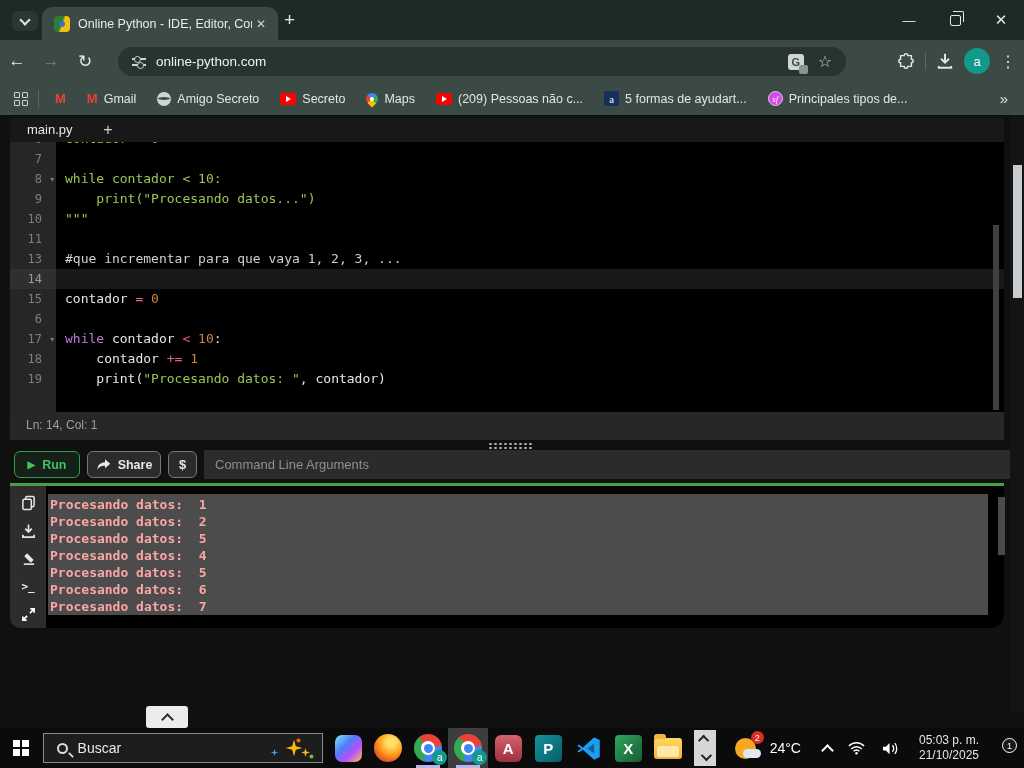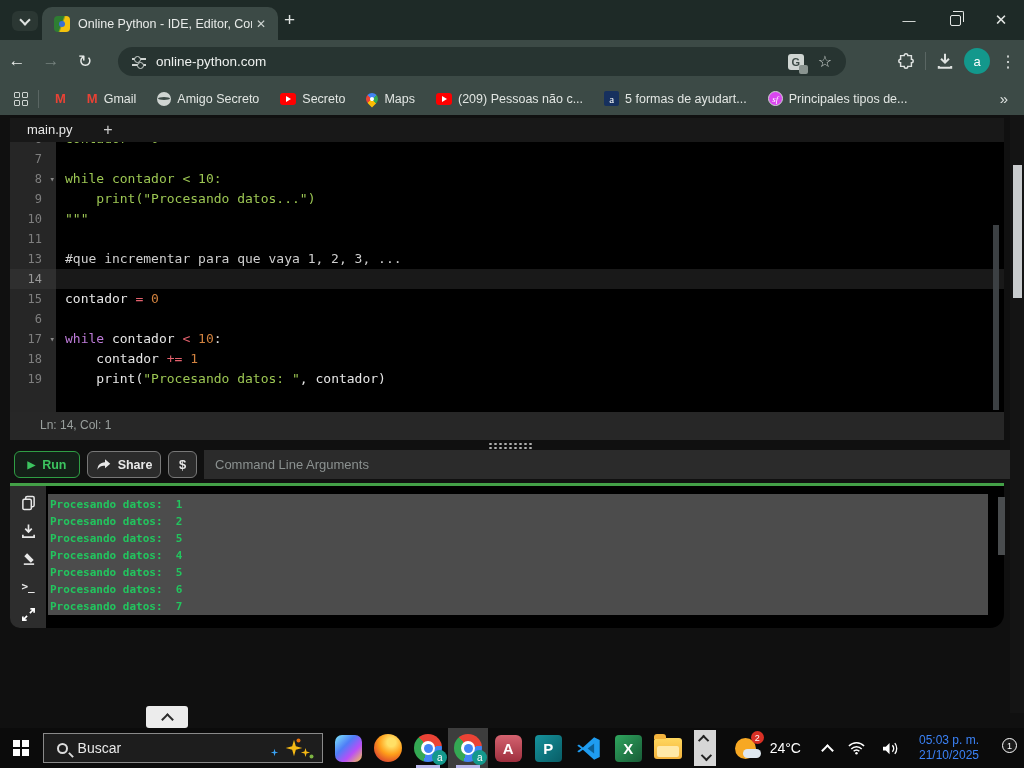--- a/index.html
+++ b/index.html
@@ -60,36 +60,36 @@
   #editor::before{content:"";position:absolute;left:0;top:0;width:46px;height:270px;background:#262626}
   #editor-inner{position:relative;margin-top:-13px;font-family:"DejaVu Sans Mono",monospace}
   .code-row{display:flex;height:20px;line-height:20px}
   .code-row.current{background:#191919}
   .gut{flex:none;width:46px;text-align:right;padding-right:14px;color:#7f7f7f;font-size:12px;position:relative}
   .code-row.current .gut{background:#2f2f2f;color:#9a9a9a}
   .gut .fold{position:absolute;right:1px;top:0;font-size:9px;color:#8a8a8a}
   .ctext{white-space:pre;padding-left:9px;font-size:13px}
   .tok-str{color:#9cc653}.tok-comment{color:#cfcfcf}.tok-kw{color:#bd7bd8}.tok-op{color:#e5626e}.tok-num{color:#d1823f}.tok-plain{color:#e6e6e6}
   #editor-scroll{position:absolute;left:993px;top:110px;width:6px;height:185px;background:#3c4043}
-  #statusbar{position:absolute;left:10px;top:297px;width:994px;height:28px;background:#272727;color:#9aa09e;font-size:12px;line-height:26px;padding-left:30px}
+  #statusbar{position:absolute;left:10px;top:297px;width:994px;height:28px;background:#272727;color:#9aa09e;font-size:12px;line-height:26px;padding-left:16px}
   #draghandle{position:absolute;left:488px;top:327px;width:44px;height:8px;background-image:radial-gradient(circle,#b0b0b0 1px,transparent 1.4px);background-size:5px 4px}
   #toolbar{position:absolute;left:10px;top:333px;width:1004px;height:33px;display:flex;align-items:center;gap:7px}
   .btn{height:27px;border-radius:6px;display:flex;align-items:center;justify-content:center;gap:7px;font-size:12.5px;font-weight:bold}
   #runbtn{width:66px;margin-left:4px;border:1px solid #2f9e44;background:#142018;color:#3cc45f}
   #runbtn .play{font-size:10px}
   #sharebtn{width:74px;border:1px solid #787878;background:#2b2b2b;color:#e8e8e8}
   #dollarbtn{width:29px;border:1px solid #787878;background:#2b2b2b;color:#e8e8e8;font-size:13px}
   #argsinput{flex:1;height:29px;background:#2b2b2b;border:none;outline:none;color:#d0d0d0;font-size:13px;padding-left:11px;font-family:"Liberation Sans",sans-serif}
   #argsinput::placeholder{color:#8b9190}
   #console-line{position:absolute;left:10px;top:368px;width:994px;height:3px;background:#43a047}
   #console-rail{position:absolute;left:10px;top:371px;width:36px;height:142px;background:#2d2d2d;border-radius:0 0 0 10px;display:flex;flex-direction:column;align-items:center;gap:11px;padding-top:8px}
   .railic{width:17px;height:17px;display:flex;align-items:center;justify-content:center;color:#e8e8e8;font-family:"DejaVu Sans Mono",monospace;font-weight:bold;font-size:11px}
   #console-panel{position:absolute;left:46px;top:371px;width:958px;height:142px;background:#000;border-radius:0 0 14px 0}
   #console-sel{position:absolute;left:2px;top:8px;width:940px;height:121px;background:#4c4c4c;padding-top:2px}
-  .conline{white-space:pre;font-family:"DejaVu Sans Mono",monospace;font-weight:bold;font-size:11px;line-height:17px;color:#22c55e;padding-left:2px}
+  .conline{white-space:pre;font-family:"DejaVu Sans Mono",monospace;font-weight:bold;font-size:13px;line-height:17px;color:#fca5a5;padding-left:2px}
   #console-scroll{position:absolute;left:952px;top:11px;width:7px;height:58px;background:#494c4e}
   #page-scrolltrack{position:absolute;left:1010px;top:0;width:14px;height:598px;background:#141414}
   #page-scrollthumb{position:absolute;left:3px;top:50px;width:9px;height:133px;background:#c9ccce}
   
   #chevpopup{position:absolute;left:146px;top:706px;width:42px;height:22px;background:#ececec;border-radius:3px;display:flex;align-items:center;justify-content:center}
   #chevpopup .up{width:9px;height:9px;border-left:2.5px solid #2b2b2b;border-top:2.5px solid #2b2b2b;transform:rotate(45deg);margin-top:4px}
   
   #taskbar{position:absolute;left:0;top:728px;width:1024px;height:40px;background:#0b0b0b;display:flex;align-items:center}
   .winlogo{width:16px;height:16px;margin:0 14px 0 13px;display:grid;grid-template-columns:7px 7px;grid-template-rows:7px 7px;gap:1.5px}
   .winlogo span{background:#fff}
@@ -121,21 +121,21 @@
   #tbscroll .cu{transform:rotate(45deg) translateY(2px)}
   #tbscroll .cd{transform:rotate(-135deg) translateY(2px)}
   .weather{display:flex;align-items:center;gap:8px;margin-left:12px}
   .wic{width:28px;height:28px;position:relative}
   .wic .sun{position:absolute;left:1px;top:4px;width:21px;height:21px;border-radius:50%;background:#f7a823}
   .wic .cloud{position:absolute;left:9px;top:15px;width:18px;height:9px;background:#dfe8f0;border-radius:6px}
   .wic .badge{position:absolute;right:-2px;top:-3px;width:13px;height:13px;border-radius:50%;background:#d93025;color:#fff;font-size:9px;display:flex;align-items:center;justify-content:center}
   .temp{color:#fff;font-size:14px}
   #tray{display:flex;align-items:center;gap:15px;margin-left:22px}
   .tray-chev{width:9px;height:9px;border-left:2px solid #fff;border-top:2px solid #fff;transform:rotate(45deg);margin-top:4px}
-  .clock{color:#3b82f6;font-size:12px;line-height:15px;text-align:right;margin-left:4px}
+  .clock{color:#e5e5e5;font-size:12px;line-height:15px;text-align:right;margin-left:4px}
   .notif{position:relative;margin-left:16px;margin-right:14px}
   .notif .box{width:20px;height:15px;background:#fff;border-radius:2px 2px 2px 0;background-image:linear-gradient(#0b0b0b,#0b0b0b),linear-gradient(#0b0b0b,#0b0b0b);background-size:12px 2px,8px 2px;background-position:3px 4px,3px 8px;background-repeat:no-repeat}
   .notif .nbadge{position:absolute;right:-7px;bottom:-5px;width:15px;height:15px;border-radius:50%;border:1.5px solid #fff;background:#1a1a1a;color:#fff;font-size:9px;display:flex;align-items:center;justify-content:center}
 </style>
 </head>
 <body>
 
 <div id="titlebar">
   <div class="tabsearch">
       <span class="chev-down"></span>

